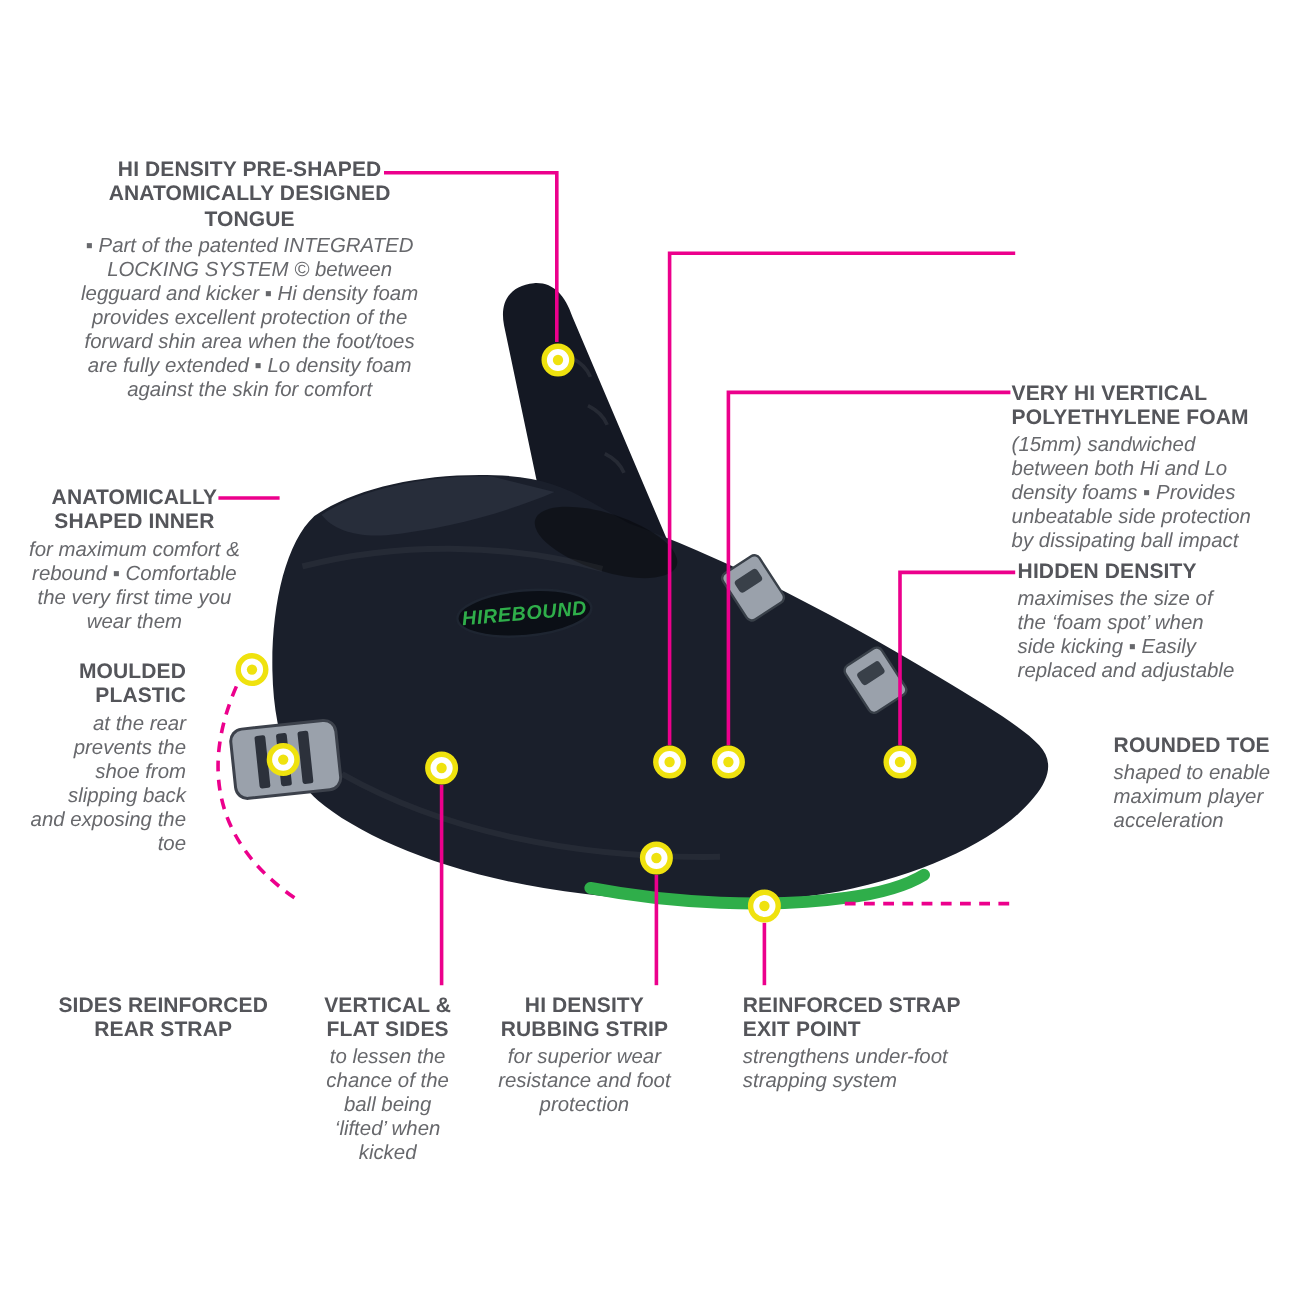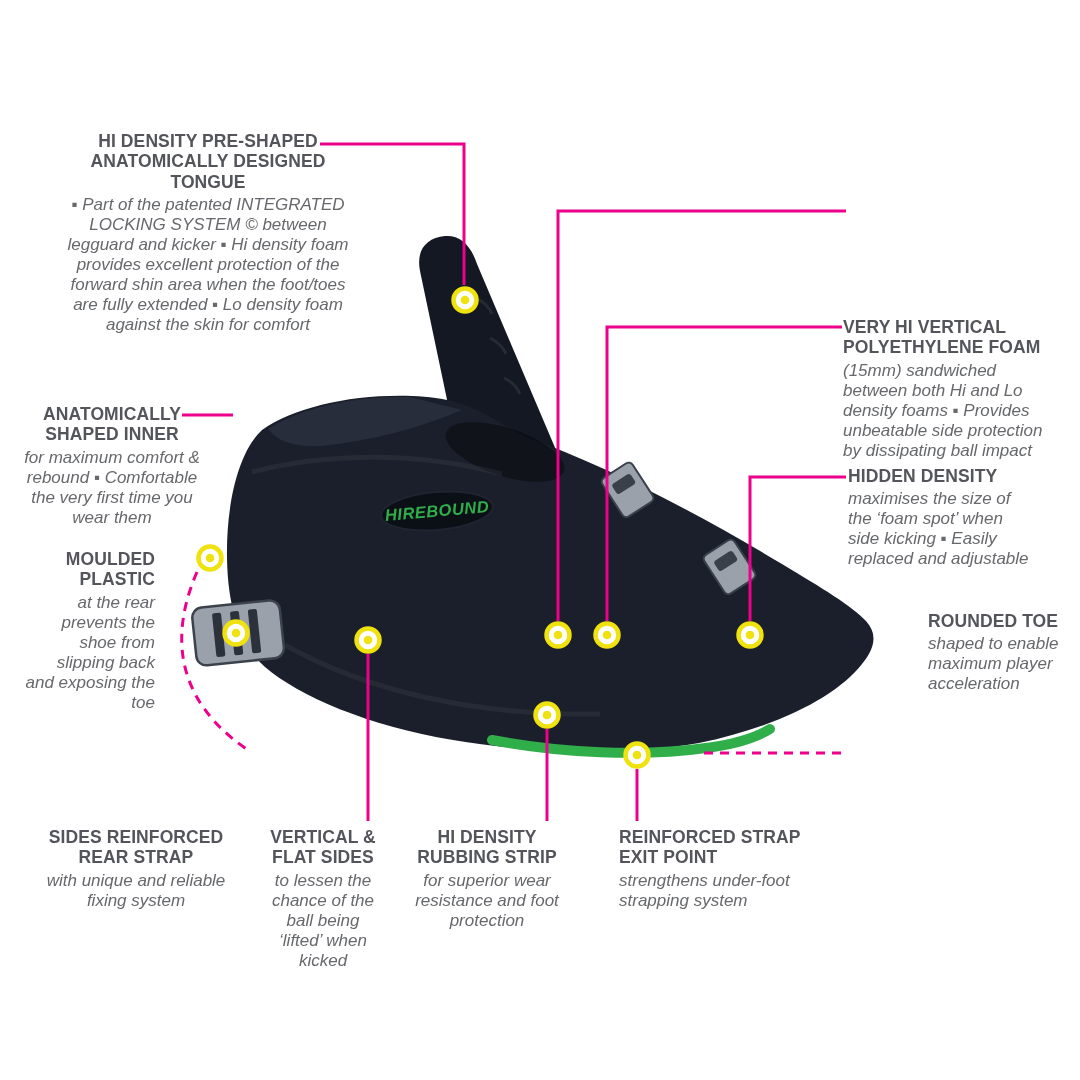--- a/index.html
+++ b/index.html
@@ -149,21 +149,20 @@
     <div class="co-body">for maximum comfort &amp; rebound ▪ Comfortable the very first time you wear them</div>
   </div>
 
   <div class="callout co-buffer">
     <div class="co-title">MOULDED PLASTIC</div>
     <div class="co-body">at the rear prevents the shoe from slipping back and exposing the toe</div>
   </div>
 
   <div class="callout co-rearstrap">
     <div class="co-title"><span class="light">SIDES </span><span>REINFORCED REAR STRAP</span></div>
-    <div class="co-body">with unique and reliable fixing system</div>
   </div>
 
   <div class="callout co-rubbing">
     <div class="co-title">HI DENSITY RUBBING STRIP</div>
     <div class="co-body">for superior wear resistance and foot protection</div>
   </div>
 
   <div class="callout co-sides">
     <div class="co-title"><span>VERTICAL</span><span class="light"> &amp; </span><span>FLAT SIDES</span></div>
     <div class="co-body">to lessen the chance of the ball being ‘lifted’ when kicked</div>

